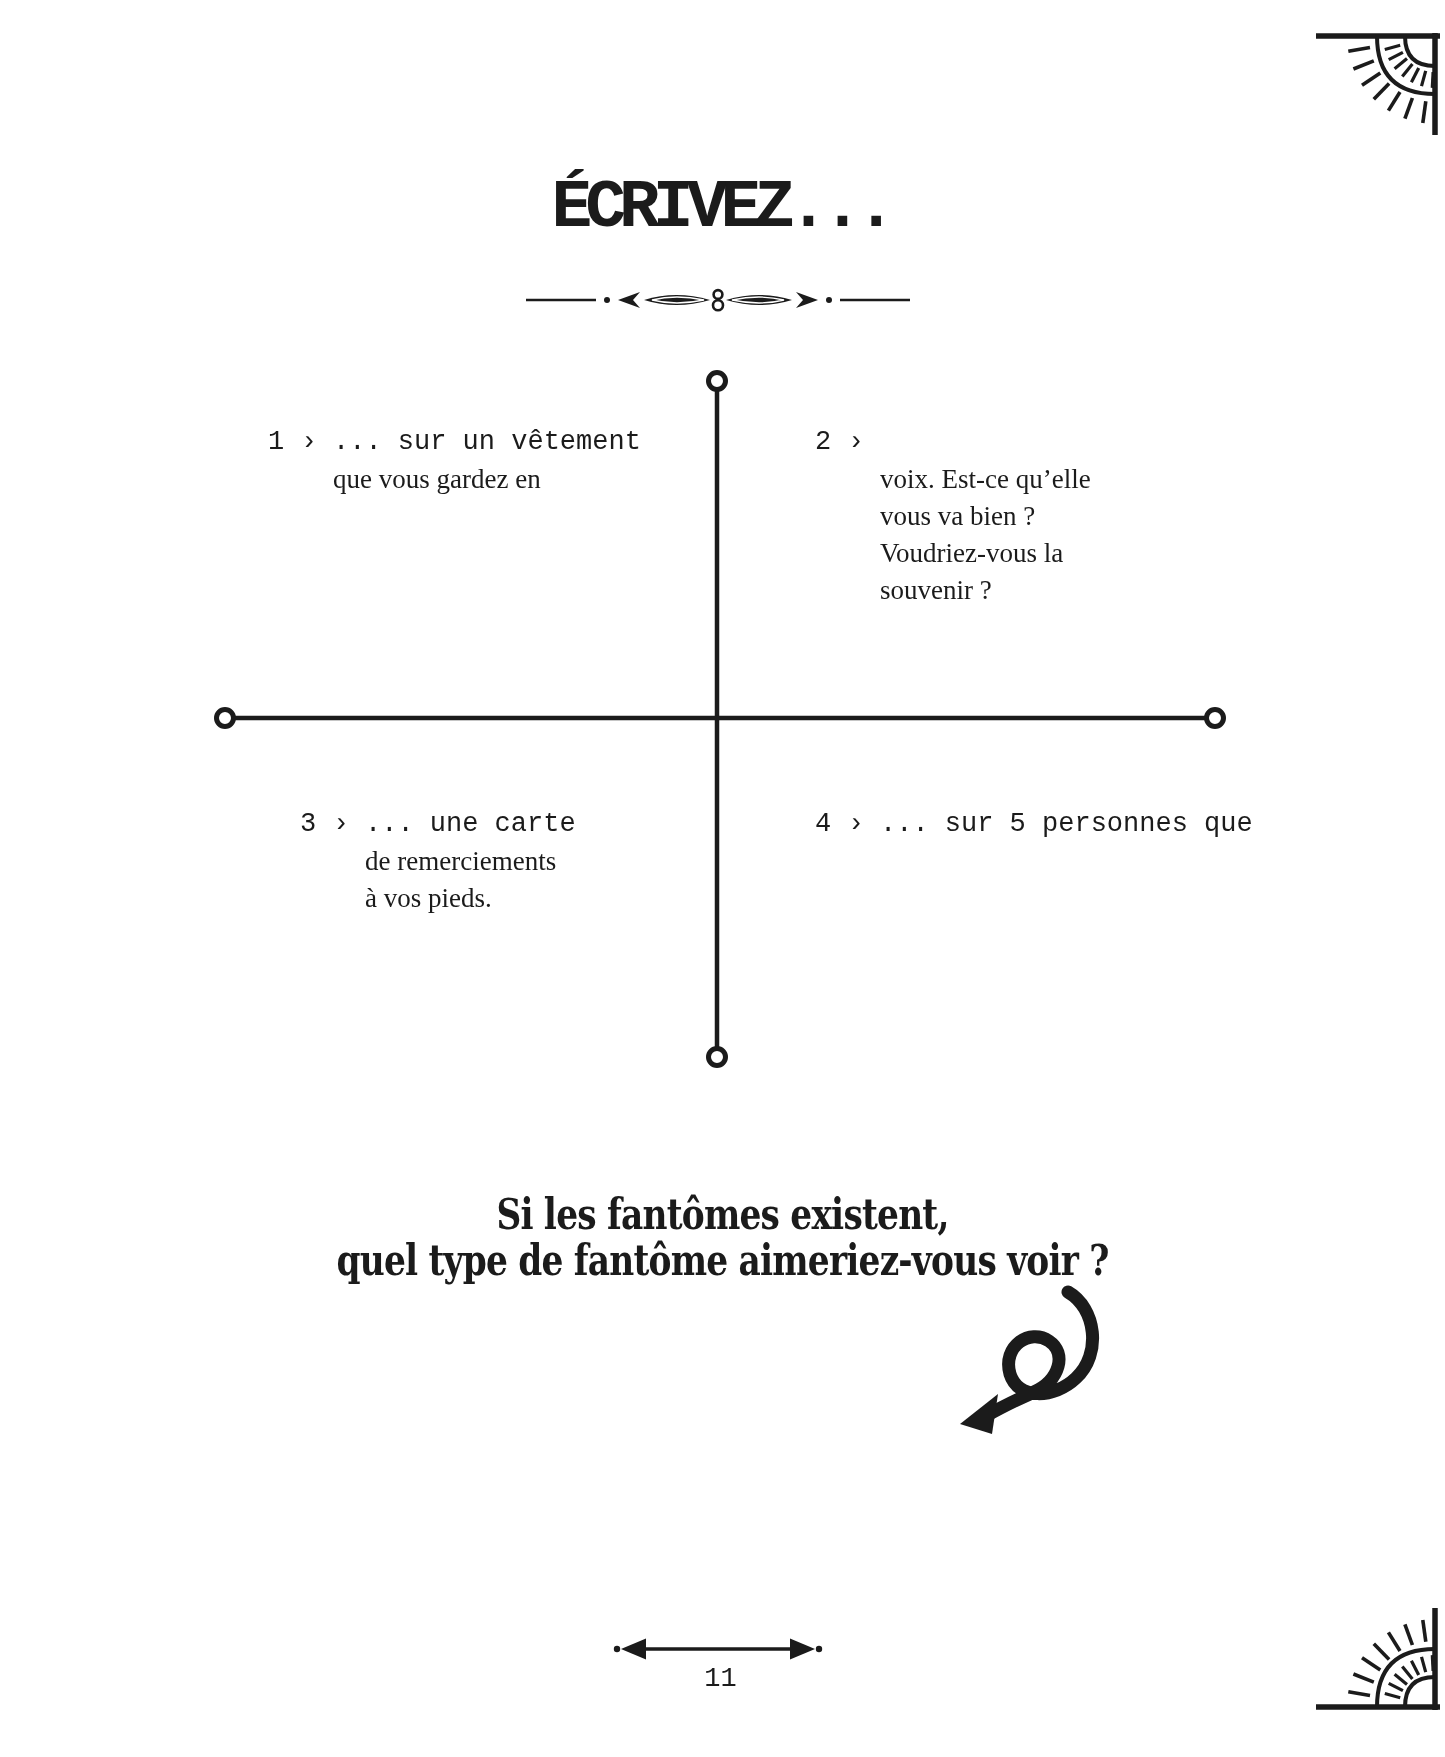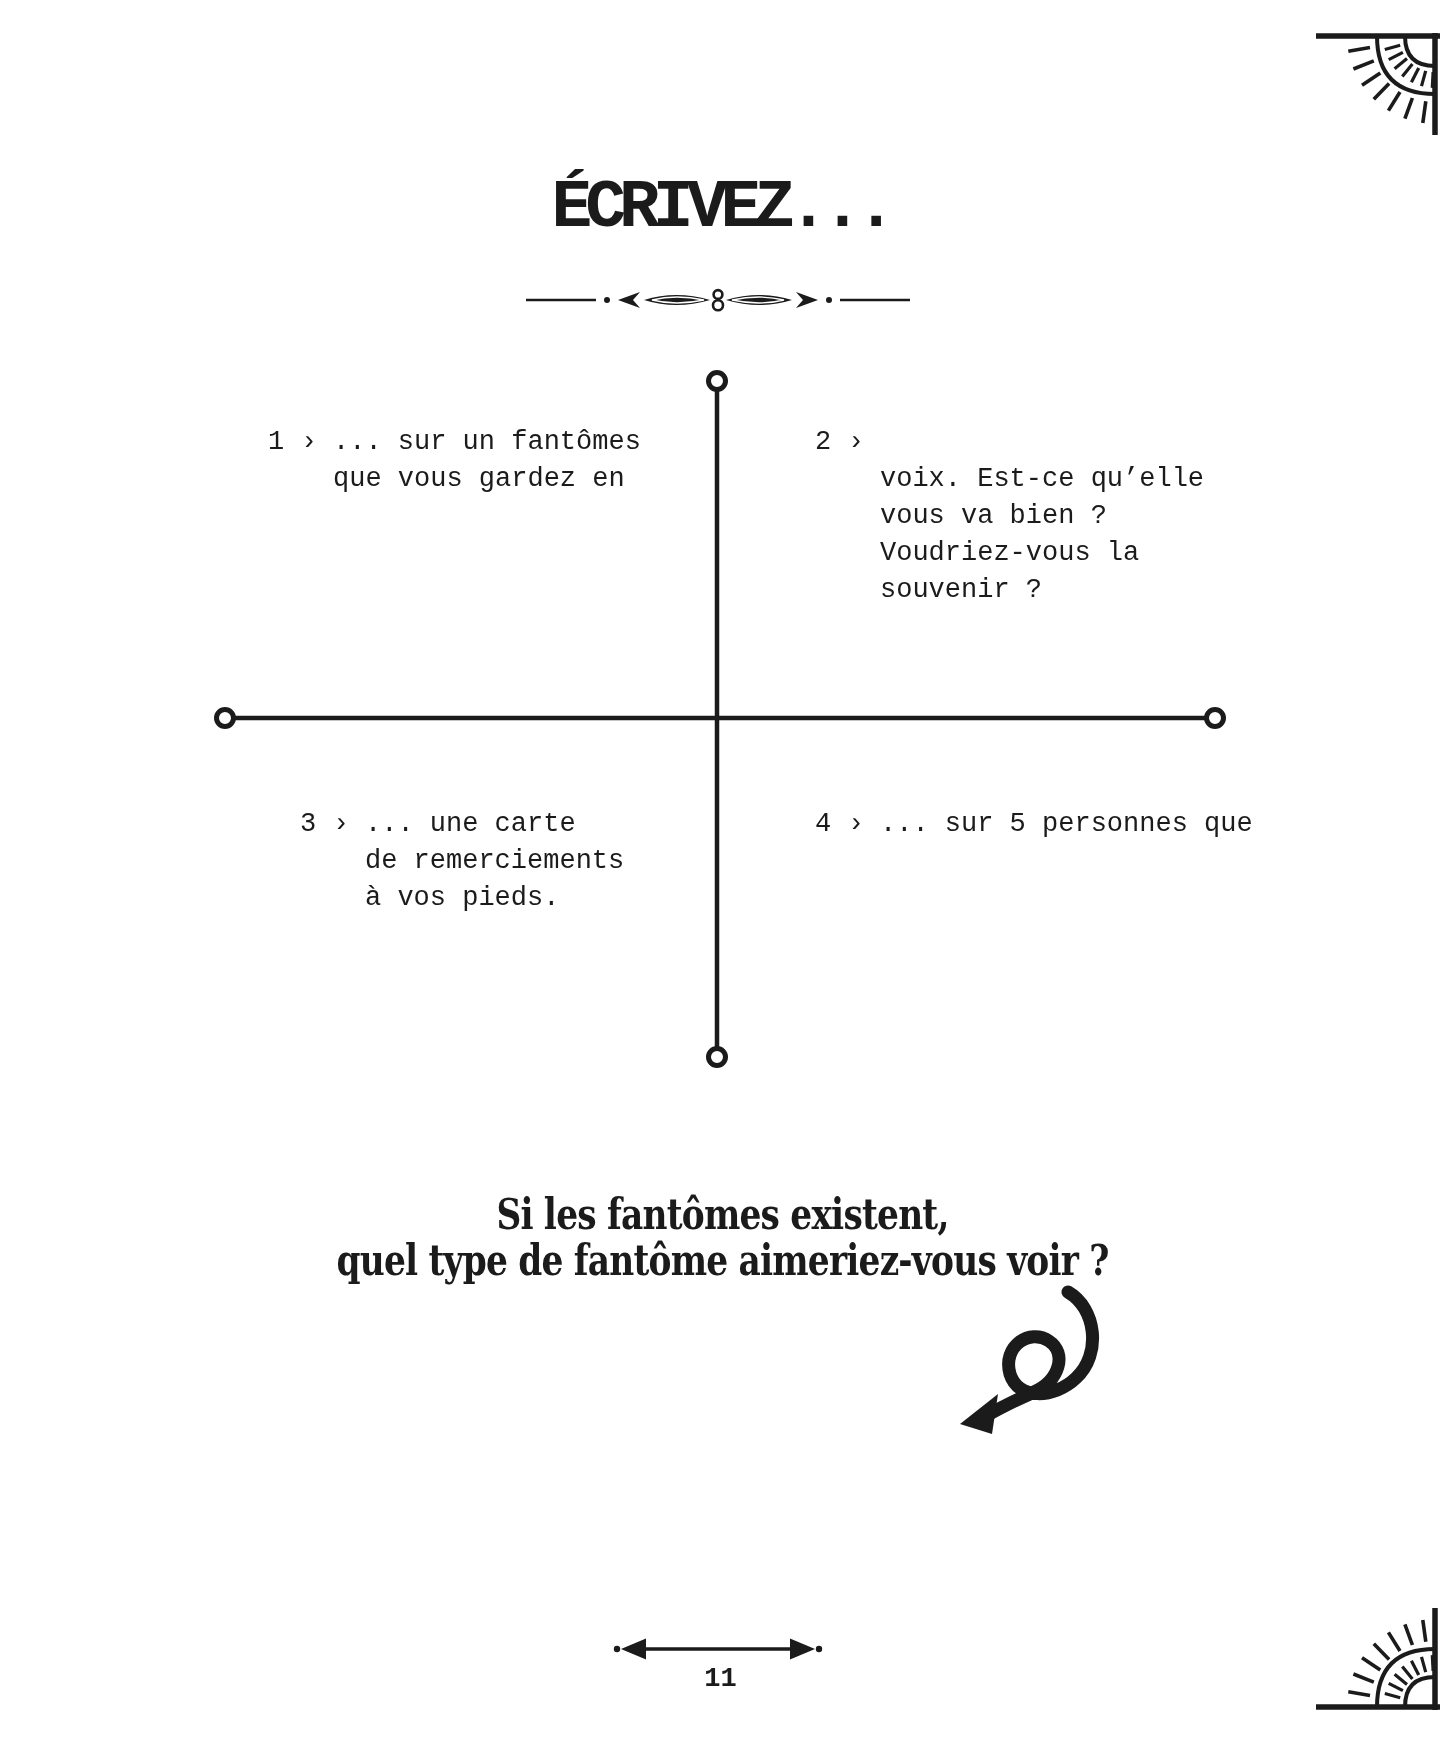--- a/index.html
+++ b/index.html
@@ -17,39 +17,39 @@
     letter-spacing:-7px; line-height:68px; white-space:nowrap;
   }
   .divider { position:absolute; left:526px; top:287px; }
 
   .cross { position:absolute; left:200px; top:360px; }
 
   .prompt { position:absolute; font-size:27px; line-height:37px; white-space:nowrap; }
   .prompt .row1 { display:flex; }
   .prompt .num { display:inline-block; width:33px; }
   .prompt .mk  { display:inline-block; width:32px; }
-  .prompt .cont { margin-left:65px; }
+  .prompt .cont { margin-left:65px;font-family:Liberation Serif, serif; }
   .p1 { left:268px; top:424px; }
   .p2 { left:815px; top:424px; }
   .p3 { left:300px; top:806px; }
   .p4 { left:815px; top:806px; }
 
   .question {
     position:absolute; left:0; top:1191px; width:1445px;
     text-align:center; font-family:"DejaVu Serif", serif;
     font-weight:bold; font-size:43px; line-height:46px;
     letter-spacing:-1px; transform:scaleX(0.8); transform-origin:50% 50%;
   }
 
   .curly-arrow { position:absolute; left:950px; top:1278px; }
 
   .footer-rule { position:absolute; left:610px; top:1635px; }
   .pagenum {
     position:absolute; left:0; top:1663px; width:1441px;
-    text-align:center; font-size:27px; font-weight:bold; line-height:32px;
+    text-align:center; font-size:27px; font-weight:normal; line-height:32px;
   }
 
   .corner { position:absolute; left:1316px; }
   .corner-tr { top:31px; }
   .corner-br { top:1608px; transform:scaleY(-1); }
 </style>
 </head>
 <body>
 
 <div class="page">
@@ -102,21 +102,21 @@
     <circle cx="517" cy="21" r="8.5" fill="#ffffff" stroke="currentColor" stroke-width="5"></circle>
     <circle cx="517" cy="697" r="8.5" fill="#ffffff" stroke="currentColor" stroke-width="5"></circle>
     <circle cx="25" cy="358" r="8.5" fill="#ffffff" stroke="currentColor" stroke-width="5"></circle>
     <circle cx="1015" cy="358" r="8.5" fill="#ffffff" stroke="currentColor" stroke-width="5"></circle>
   </svg>
 
   <div class="prompt p1">
     <div class="row1">
       <span class="num">1</span>
       <span class="mk">›</span>
-      <span>... sur un fantômes</span>
+      <span>... sur un vêtement</span>
     </div>
     <div class="cont">que vous gardez en</div>
   </div>
 
   <div class="prompt p2">
     <div class="row1">
       <span class="num">2</span>
       <span class="mk">›</span>
     </div>
     <div class="cont">voix. Est-ce qu’elle</div>

